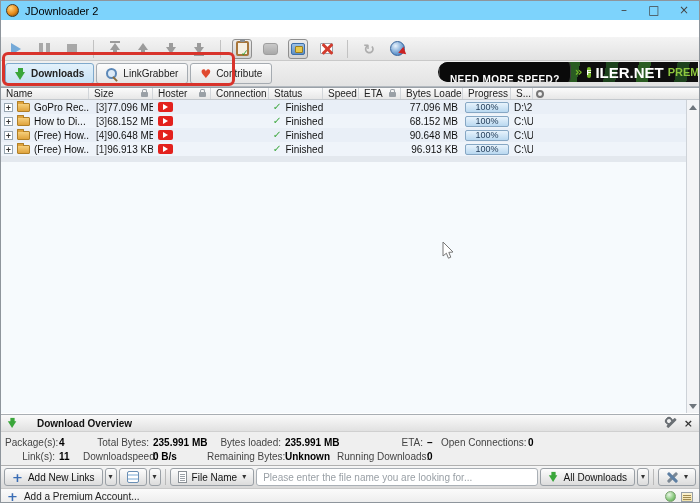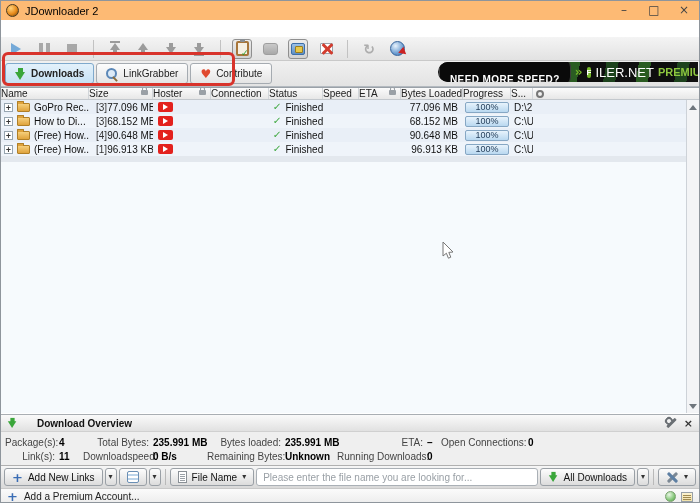--- a/index.html
+++ b/index.html
@@ -1,21 +1,21 @@
 <!DOCTYPE html>
 <html><head>
 <meta charset="utf-8">
 <style>
   * { margin:0; padding:0; box-sizing:border-box; }
   html,body { width:700px; height:503px; overflow:hidden; }
   body { font-family:"Liberation Sans", sans-serif; font-size:10px; color:#1c1c1c; background:#fff; }
   #window { position:relative; width:700px; height:503px; border:1px solid #8e959c; background:#fff; overflow:hidden; }
 
   
-  #titlebar { position:absolute; left:0; top:0; width:100%; height:19px; background:#fdba74; display:flex; align-items:center; padding-left:5px; }
+  #titlebar { position:absolute; left:0; top:0; width:100%; height:19px; background:#7dd3fc; display:flex; align-items:center; padding-left:5px; }
   .jdlogo { width:13px; height:13px; border-radius:50%; background:radial-gradient(circle at 35% 30%, #ffd27a, #e88a1a 55%, #5a3a10); border:1px solid #4a3a20; }
   #titlebar .title { margin-left:6px; font-size:11px; color:#000; }
   .wctrl { margin-left:auto; display:flex; height:100%; }
   .wctrl span { width:30px; text-align:center; font:12px/19px "DejaVu Sans", sans-serif; color:#444; cursor:default; }
 
   
   #menubar { position:absolute; left:0; top:19px; width:100%; height:17px; background:#fafafa; display:flex; align-items:center; padding-left:2px; }
   #menubar .mitem { display:inline-block; padding:2px 8px; font-size:11px; color:#222; }
   #menubar .mitem::first-letter { text-decoration:underline; }
 
@@ -59,27 +59,27 @@
   .mag { position:relative; width:12px; height:12px; }
   .mag::before { content:""; position:absolute; top:0; left:0; width:7px; height:7px; border:2px solid #5b87b7; border-radius:50%; background:#dceaf7; }
   .mag::after { content:""; position:absolute; bottom:0; right:0; width:6px; height:2px; background:#8a6d3b; transform:rotate(45deg); }
   .g-heart { color:#e04a2f; font:12px/12px "DejaVu Sans", sans-serif; }
   #annotation { position:absolute; left:1px; top:51px; width:233px; height:34px; border:3px solid #d8332b; border-radius:6px; z-index:30; pointer-events:none; }
   #banner { position:absolute; left:437px; top:61px; width:260px; height:20px; display:flex; align-items:center; gap:4px; border-radius:10px 0 0 10px; overflow:hidden; cursor:pointer;
     background:repeating-linear-gradient(100deg, #0e0e0e 0 26px, #1d431d 26px 38px, #101010 38px 58px, #2a5c22 58px 70px); }
   #banner .pill { height:18px; margin-left:1px; padding:13px 10px; border-radius:9px; background:#0a0a0a; border:1px solid #3c3c3c; color:#fff; font:bold 10px/16px "Liberation Sans", sans-serif; letter-spacing:.4px; white-space:nowrap; }
   #banner .chev { color:#76b82a; font:bold 12px/12px "DejaVu Sans", sans-serif; }
   #banner .fbox { width:11px; height:11px; background:#76b82a; border-radius:2px; color:#fff; font:bold 8px/11px "Liberation Sans", sans-serif; text-align:center; }
-  #banner .brand { color:#fff; font-weight:normal; font-size:13px; }
+  #banner .brand { color:#fff; font-weight:bold; font-size:15px; }
   #banner .prem { color:#8dc63f; font-weight:bold; font-size:11px; }
   #banner .acct { color:#e9e9e9; font-weight:bold; font-size:9px; }
 
   
   #theader { position:absolute; left:0; top:86px; width:100%; height:13px; background:linear-gradient(#fbfbfb,#e7e7e7); border-top:1px solid #9aa1a8; border-bottom:1px solid #c3c8cd; display:flex; font-size:10px; color:#222; }
-  .hc { display:flex; align-items:flex-start; border-right:1px solid #d2d6da; overflow:hidden; white-space:nowrap; }
+  .hc { display:flex; align-items:center; padding-left:5px; border-right:1px solid #d2d6da; overflow:hidden; white-space:nowrap; }
   .c-name{width:88px} .c-size{width:64px} .c-hoster{width:58px} .c-conn{width:58px} .c-status{width:54px}
   .c-speed{width:36px} .c-eta{width:42px} .c-bytes{width:62px} .c-prog{width:48px} .c-s{width:22px} .c-comment{flex:1}
   .lock { position:relative; width:7px; height:5px; background:#9aa0a6; border-radius:1px; margin-left:auto; margin-right:4px; margin-top:2px; }
   .lock::before { content:""; position:absolute; top:-3px; left:1px; width:3px; height:3px; border:1px solid #9aa0a6; border-bottom:none; border-radius:2px 2px 0 0; }
   .gearcell { width:13px; display:flex; align-items:center; justify-content:center; }
   .gear { width:8px; height:8px; border:2px solid #777; border-radius:50%; }
   #tbody { position:absolute; left:0; top:99px; width:100%; height:313px; background:#f6fafd; }
   .rows { position:absolute; left:0; top:0; right:13px; }
   .trow { display:flex; align-items:center; height:14px; font-size:10px; color:#111; }
   .trow:nth-child(odd) { background:#e9eff7; }

